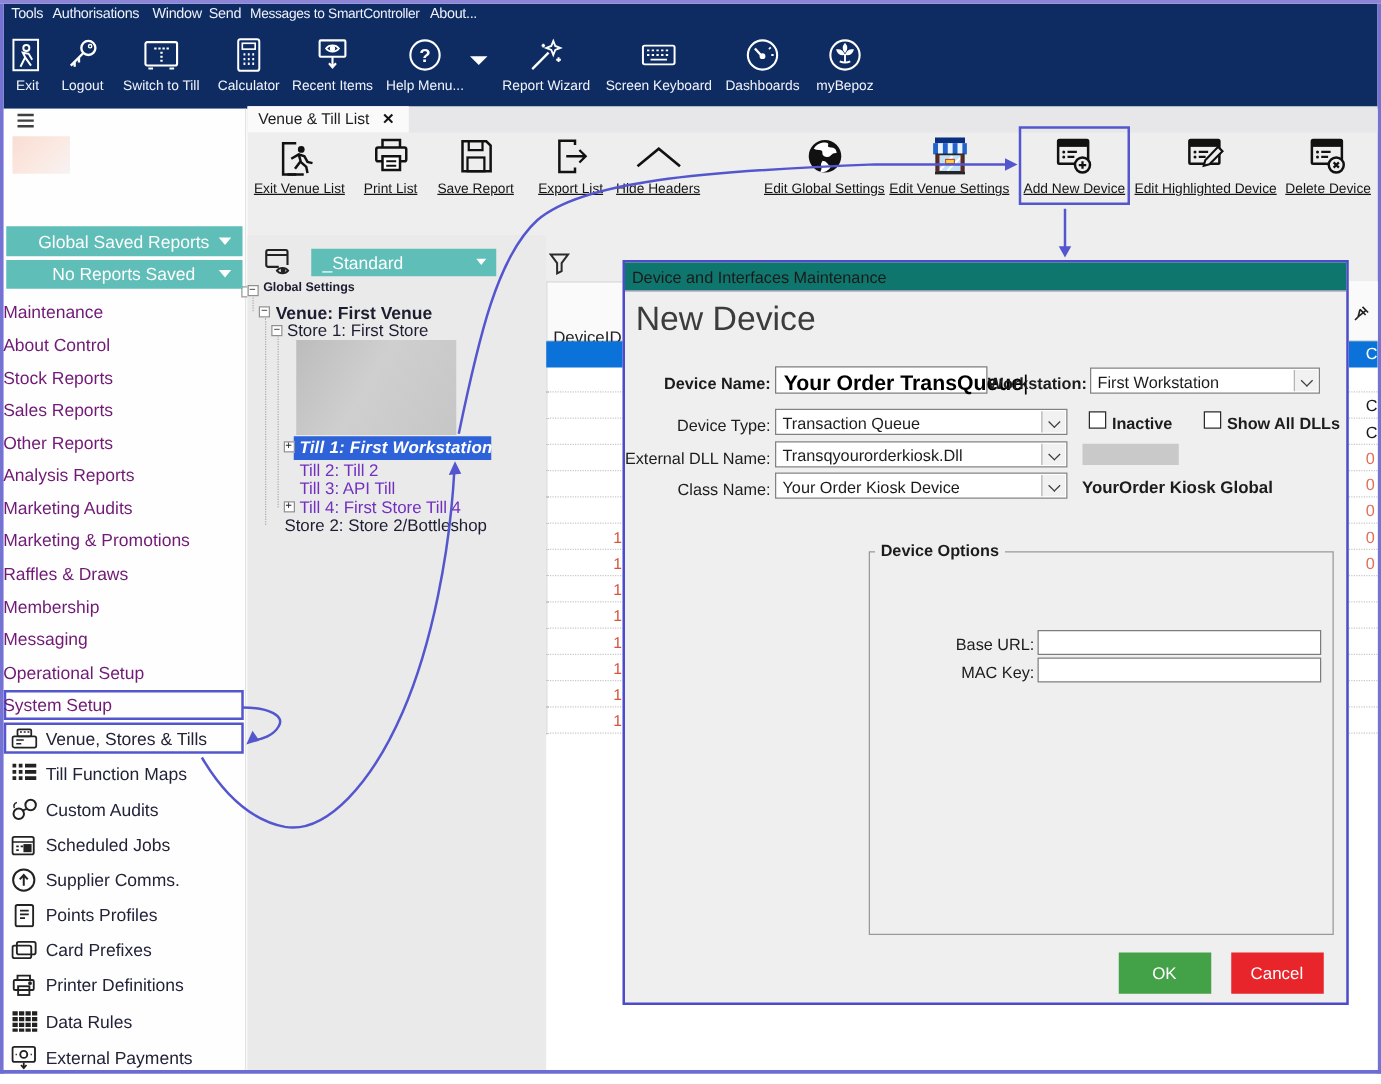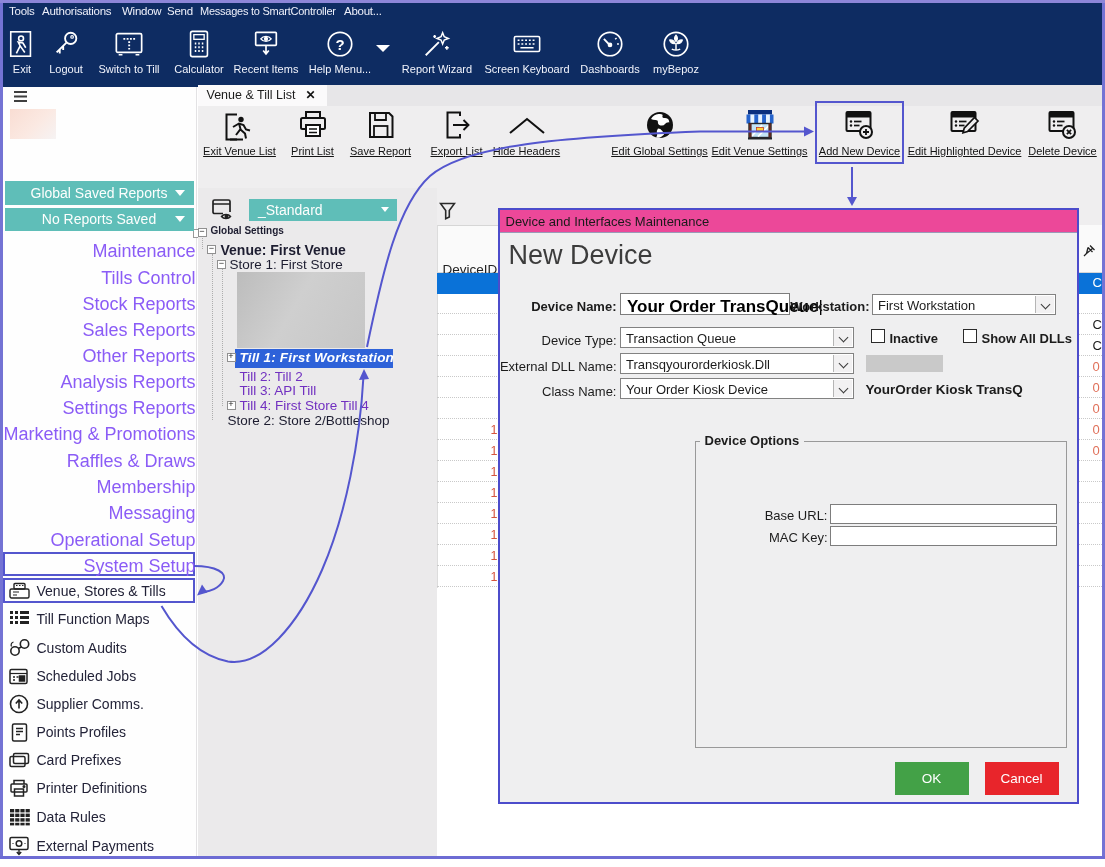--- a/index.html
+++ b/index.html
@@ -7,42 +7,42 @@
 #win{position:absolute;left:0;top:0;width:1105px;height:867px;background:#fff;}
 #topline{position:absolute;left:0;top:0;width:1105px;height:3px;background:#8d86d8;}
 #lborder{position:absolute;left:0;top:3px;width:2.5px;height:856px;background:#7473d4;}
 #rborder{position:absolute;left:1102px;top:3px;width:3px;height:856px;background:#7473d4;}
 #bborder{position:absolute;left:0;top:856px;width:1105px;height:3px;background:#6d6cd4;}
 #navy{position:absolute;left:2.5px;top:3px;width:1099.5px;height:84px;background:#0e2c62;}
 .mi{position:absolute;top:5px;font-size:11.5px;letter-spacing:-0.25px;color:#eef0fa;}
 .ni{position:absolute;top:29px;text-align:center;color:#f2f4fc;font-size:11px;width:110px;white-space:nowrap;}
 .ni svg{display:block;margin:0 auto 4px auto;}
 #sidebar{position:absolute;left:2.5px;top:87px;width:194.5px;height:769px;background:#fefefe;border-right:1px solid #e3e2e4;}
-.si{position:absolute;left:0;width:193px;text-align:right;font-size:18px;color:#8b5cf6;}
+.si{position:absolute;left:0;width:193px;text-align:left;font-size:14px;color:#701a75;}
 .sit{position:absolute;left:34px;font-size:14px;color:#232338;white-space:nowrap;}
 .sic{position:absolute;left:6px;}
 .tealbox{position:absolute;left:2px;width:189px;background:#5fbeb8;color:#fdfefd;text-align:center;font-size:14px;}
 .tcar{position:absolute;right:9px;top:9px;width:0;height:0;border-left:5px solid transparent;border-right:5px solid transparent;border-top:6px solid #fff;}
 #main{position:absolute;left:197.5px;top:87px;width:904.5px;height:769px;background:#efeeef;}
 #tabbar{position:absolute;left:0;top:-2px;width:904.5px;height:21px;background:#e7e6e8;}
 #tab{position:absolute;left:0;top:0;width:129px;height:21px;background:#fbfafb;font-size:12.5px;color:#1c1c1c;padding:3px 0 0 9px;}
 #tabx{position:absolute;left:108px;top:3px;font-size:12px;color:#111;font-weight:bold;}
 .ti{position:absolute;top:21px;text-align:center;font-size:11px;color:#141414;white-space:nowrap;text-decoration:underline;}
 .ti svg{display:block;margin:0 auto 3px auto;}
 #addbox{position:absolute;left:617px;top:14px;width:89px;height:63px;border:2px solid #5456ce;}
 #treep{position:absolute;left:0;top:101px;width:239px;height:668px;background:#ebeaeb;}
 #tbl{position:absolute;left:239px;top:138px;width:70px;height:631px;background:#fff;}
 .trow{position:absolute;left:0;width:70px;border-bottom:1px dotted #c9c9c9;height:20px;}
 #sliver{position:absolute;left:881px;top:138px;width:23px;height:631px;background:#fff;}
 .srow{position:absolute;left:0;width:23px;border-bottom:1px dotted #c9c9c9;height:20px;font-size:13px;padding:2px 0 0 14px;}
 .exp{position:absolute;width:9px;height:9px;border:1px solid #909090;background:#fff;font-size:9px;line-height:7px;text-align:center;color:#222;font-family:"Liberation Mono",monospace;}
 .tv{position:absolute;white-space:nowrap;font-size:13.5px;color:#1d1d30;}
 .tvp{position:absolute;white-space:nowrap;font-size:13.5px;color:#7130c0;}
 #dlg{position:absolute;left:497.5px;top:207.5px;width:581px;height:596px;background:#efeff0;border:2px solid #4c4ccb;z-index:40;}
-#dtitle{position:absolute;left:0;top:0;width:577px;height:23px;background:#ec4899;border-bottom:1px solid #9a9ab8;font-size:13px;color:#1a1a1a;padding:4px 0 0 6px;}
+#dtitle{position:absolute;left:0;top:0;width:577px;height:23px;background:#0f766e;border-bottom:1px solid #9a9ab8;font-size:13px;color:#1a1a1a;padding:4px 0 0 6px;}
 .dlab{position:absolute;font-size:13px;color:#1c1c1c;text-align:right;white-space:nowrap;}
 .dcombo{position:absolute;background:#fff;border:1px solid #828282;font-size:13px;color:#1c1c1c;}
 .dcombo .tx{position:absolute;left:5px;top:3px;white-space:nowrap;}
 .dbtn{position:absolute;right:1px;top:1px;bottom:1px;width:19px;background:#f2f1f2;border-left:1px solid #b5b5b5;}
 .chev{position:absolute;left:5.5px;top:5px;width:7px;height:7px;border-right:1.6px solid #3a3a3a;border-bottom:1.6px solid #3a3a3a;transform:rotate(45deg);}
 .cb{position:absolute;width:14px;height:14px;background:#fff;border:1px solid #2a2a2a;}
 .din{position:absolute;background:#fff;border:1px solid #7d7d7d;}
 #fset{position:absolute;left:195px;top:231px;width:372px;height:307px;border:1px solid #999;}
 #fleg{position:absolute;left:200px;top:223px;background:#efeff0;padding:0 5px;font-size:13px;font-weight:bold;color:#1c1c1c;}
 #okb{position:absolute;left:395px;top:552px;width:74px;height:33px;background:#43a147;color:#fff;font-size:13.5px;text-align:center;padding-top:9px;}
@@ -119,26 +119,26 @@
       </svg>myBepoz</div>
 <div id="sidebar">
 <div class="abs" style="left:190px;top:142px;width:7px;height:9px;background:#fff;border:1px solid #9a9a9a;"></div>
 <svg class="abs" style="left:10px;top:3px" width="15" height="13" viewBox="0 0 15 13">
         <path d="M1 2 h13 M1 6.5 h13 M1 11 h13" stroke="#3f3f3f" stroke-width="1.9"></path>
       </svg>
 <div class="abs" style="left:7px;top:22px;width:46px;height:30px;background:linear-gradient(135deg,#f9ddd3,#fbe9e2 55%,#f6f3f3);"></div>
 <div class="tealbox" style="top:94px;height:24px;padding-top:4px;">Global Saved Reports<span class="tcar"></span></div>
 <div class="tealbox" style="top:121px;height:23px;padding-top:3px;">No Reports Saved<span class="tcar" style="top:8px"></span></div>
 <div class="si" style="top:154px">Maintenance</div>
-<div class="si" style="top:180.5px">Tills Control</div>
+<div class="si" style="top:180.5px">About Control</div>
 <div class="si" style="top:207px">Stock Reports</div>
 <div class="si" style="top:233px">Sales Reports</div>
 <div class="si" style="top:259px">Other Reports</div>
 <div class="si" style="top:285px">Analysis Reports</div>
-<div class="si" style="top:311px">Settings Reports</div>
+<div class="si" style="top:311px">Marketing Audits</div>
 <div class="si" style="top:337px">Marketing &amp; Promotions</div>
 <div class="si" style="top:363.5px">Raffles &amp; Draws</div>
 <div class="si" style="top:390px">Membership</div>
 <div class="si" style="top:416px">Messaging</div>
 <div class="si" style="top:442.5px">Operational Setup</div>
 <div class="abs" style="left:0;top:465px;width:192px;height:24px;border:2px solid #5456ce;"></div>
 <div class="si" style="top:469px">System Setup</div>
 <div class="abs" style="left:0;top:491px;width:192px;height:25px;border:2px solid #5456ce;"></div>
 <svg class="sic" style="top:495px" width="22" height="18" viewBox="0 0 22 18" fill="none" stroke="#222" stroke-width="1.4">
         <rect x="1" y="7" width="19" height="9" rx="1.5"></rect>
@@ -432,21 +432,21 @@
         </span>
       </div>
 <div class="abs" style="left:366px;top:145px;width:77px;height:17px;background:#c9c9c9;"></div>
 <div class="dlab" style="left:0;top:174px;width:117px;">Class Name:</div>
 <div class="dcombo" style="left:120.5px;top:168px;width:234px;height:21px;">
         <span class="tx">Your Order Kiosk Device</span>
         <span class="dbtn">
           <span class="chev"></span>
         </span>
       </div>
-<div class="dlab" style="left:366px;top:172px;font-weight:bold;text-align:left;font-size:13.5px;">YourOrder Kiosk TransQ</div>
+<div class="dlab" style="left:366px;top:172px;font-weight:bold;text-align:left;font-size:13.5px;">YourOrder Kiosk Global</div>
 <div id="fset"></div>
       <div id="fleg">Device Options</div>
 <div class="dlab" style="left:210px;top:298px;width:118px;">Base URL:</div>
 <div class="din" style="left:330px;top:294px;width:227px;height:20px;"></div>
 <div class="dlab" style="left:210px;top:320px;width:118px;">MAC Key:</div>
 <div class="din" style="left:330px;top:316px;width:227px;height:20px;"></div>
 <div id="okb">OK</div>
 <div id="cancelb">Cancel</div>
 </div>
 <div id="belowwin"></div>

